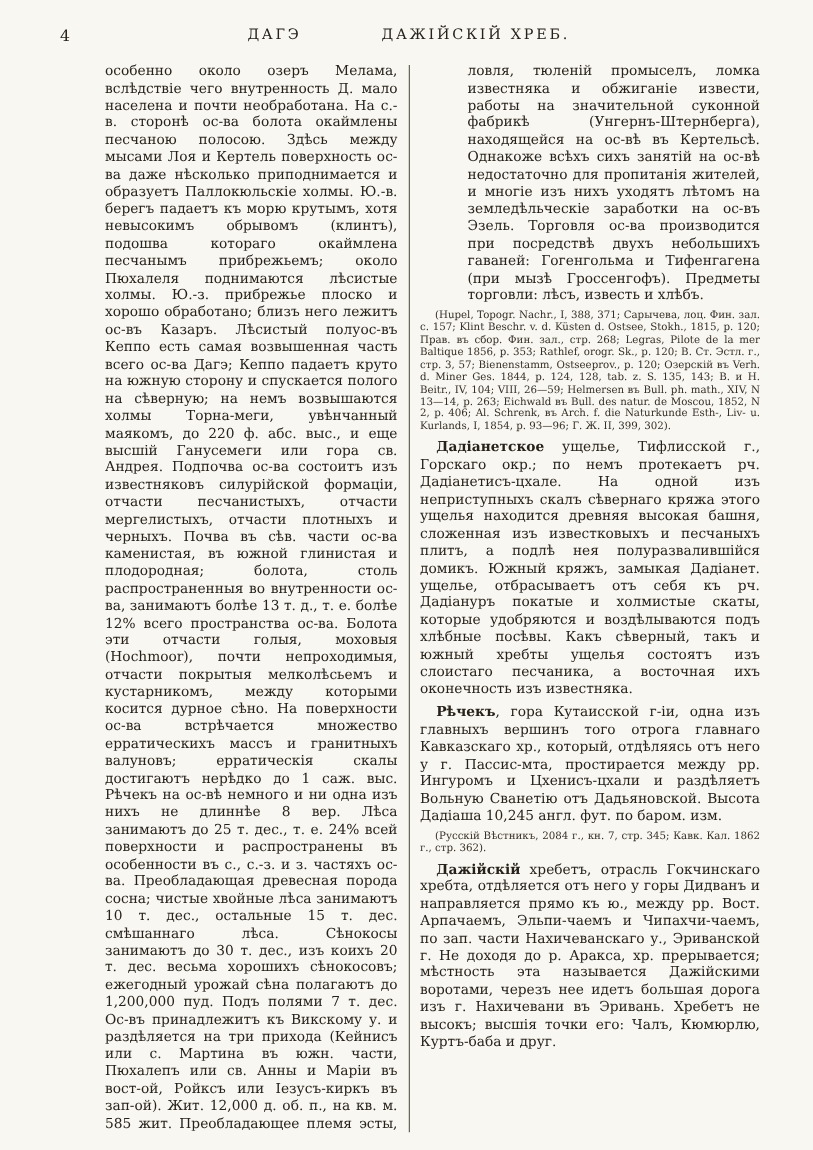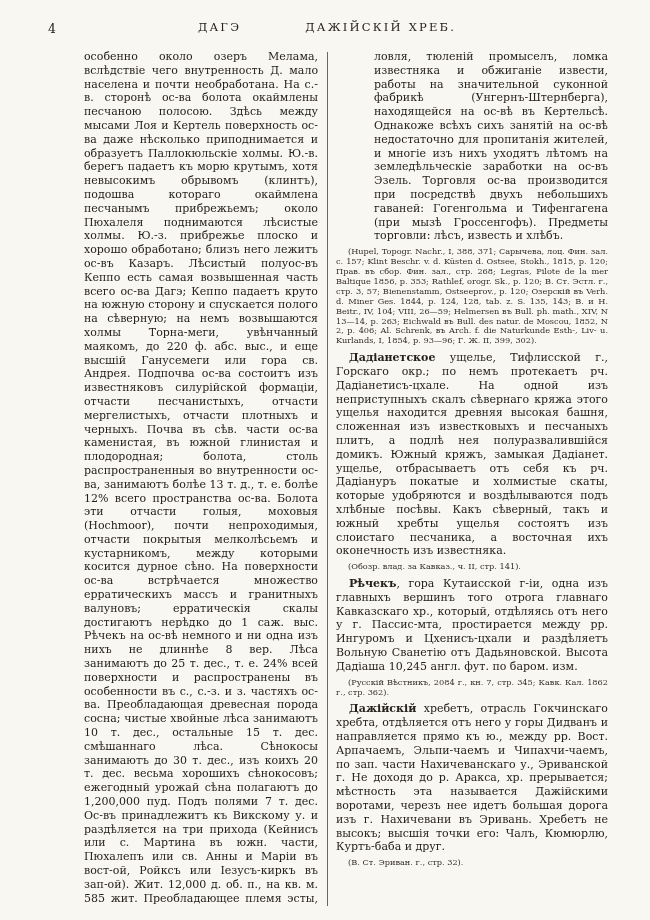--- a/index.html
+++ b/index.html
@@ -84,26 +84,24 @@
 
     <div class="divider"></div>
 
     <section class="col">
       <p class="cont">ловля, тюленій промыселъ, ломка известняка и обжиганіе извести, работы на значительной суконной фабрикѣ (Унгернъ-Штернберга), находящейся на ос-вѣ въ Кертельсѣ. Однакоже всѣхъ сихъ занятій на ос-вѣ недостаточно для пропитанія жителей, и многіе изъ нихъ уходятъ лѣтомъ на земледѣльческіе заработки на ос-въ Эзель. Торговля ос-ва производится при посредствѣ двухъ небольшихъ гаваней: Гогенгольма и Тифенгагена (при мызѣ Гроссенгофъ). Предметы торговли: лѣсъ, известь и хлѣбъ.</p>
 
       <p class="citation">(Hupel, Topogr. Nachr., I, 388, 371; Сарычева, лоц. Фин. зал. с. 157; Klint Beschr. v. d. Küsten d. Ostsee, Stokh., 1815, p. 120; Прав. въ сбор. Фин. зал., стр. 268; Legras, Pilote de la mer Baltique 1856, p. 353; Rathlef, orogr. Sk., p. 120; В. Ст. Эстл. г., стр. 3, 57; Bienenstamm, Ostseeprov., p. 120; Озерскій въ Verh. d. Miner Ges. 1844, p. 124, 128, tab. z. S. 135, 143; В. и Н. Beitr., IV, 104; VIII, 26—59; Helmersen въ Bull. ph. math., XIV, N 13—14, p. 263; Eichwald въ Bull. des natur. de Moscou, 1852, N 2, p. 406; Al. Schrenk, въ Arch. f. die Naturkunde Esth-, Liv- u. Kurlands, I, 1854, p. 93—96; Г. Ж. II, 399, 302).</p>
 
       <p class="entry"><span class="headword">Дадіанетское</span><span> ущелье, Тифлисской г., Горскаго окр.; по немъ протекаетъ рч. Дадіанетисъ-цхале. На одной изъ неприступныхъ скалъ сѣвернаго кряжа этого ущелья находится древняя высокая башня, сложенная изъ известковыхъ и песчаныхъ плитъ, а подлѣ нея полуразвалившійся домикъ. Южный кряжъ, замыкая Дадіанет. ущелье, отбрасываетъ отъ себя къ рч. Дадіануръ покатые и холмистые скаты, которые удобряются и воздѣлываются подъ хлѣбные посѣвы. Какъ сѣверный, такъ и южный хребты ущелья состоятъ изъ слоистаго песчаника, а восточная ихъ оконечность изъ известняка.</span></p>
 
-      <p class="citation">(Обозр. влад. за Кавказ., ч. II, стр. 141).</p>
 
       <p class="entry"><span class="headword">Рѣчекъ</span><span>, гора Кутаисской г-іи, одна изъ главныхъ вершинъ того отрога главнаго Кавказскаго хр., который, отдѣляясь отъ него у г. Пассис-мта, простирается между рр. Ингуромъ и Цхенисъ-цхали и раздѣляетъ Вольную Сванетію отъ Дадьяновской. Высота Дадіаша 10,245 англ. фут. по баром. изм.</span></p>
 
       <p class="citation">(Русскій Вѣстникъ, 2084 г., кн. 7, стр. 345; Кавк. Кал. 1862 г., стр. 362).</p>
 
       <p class="entry"><span class="headword">Дажійскій</span><span> хребетъ, отрасль Гокчинскаго хребта, отдѣляется отъ него у горы Дидванъ и направляется прямо къ ю., между рр. Вост. Арпачаемъ, Эльпи-чаемъ и Чипахчи-чаемъ, по зап. части Нахичеванскаго у., Эриванской г. Не доходя до р. Аракса, хр. прерывается; мѣстность эта называется Дажійскими воротами, черезъ нее идетъ большая дорога изъ г. Нахичевани въ Эривань. Хребетъ не высокъ; высшія точки его: Чалъ, Кюмюрлю, Куртъ-баба и друг.</span></p>
 
-      <p class="citation">(В. Ст. Эриван. г., стр. 32).</p>
     </section>
 
   </main>
 
 </div>
 
 </body></html>

